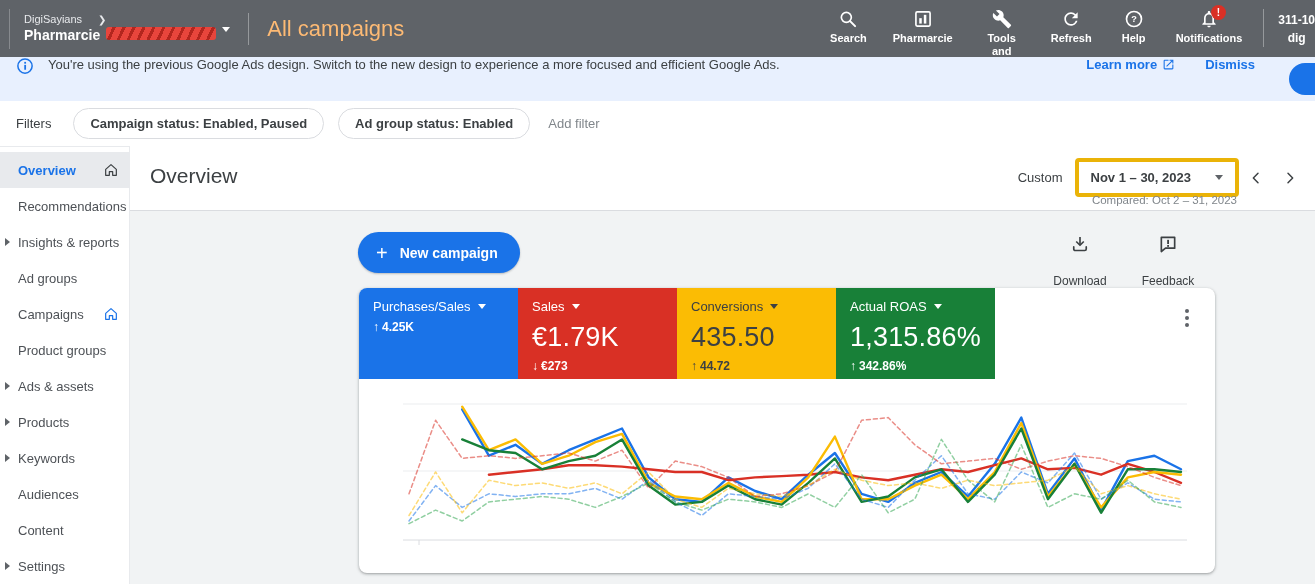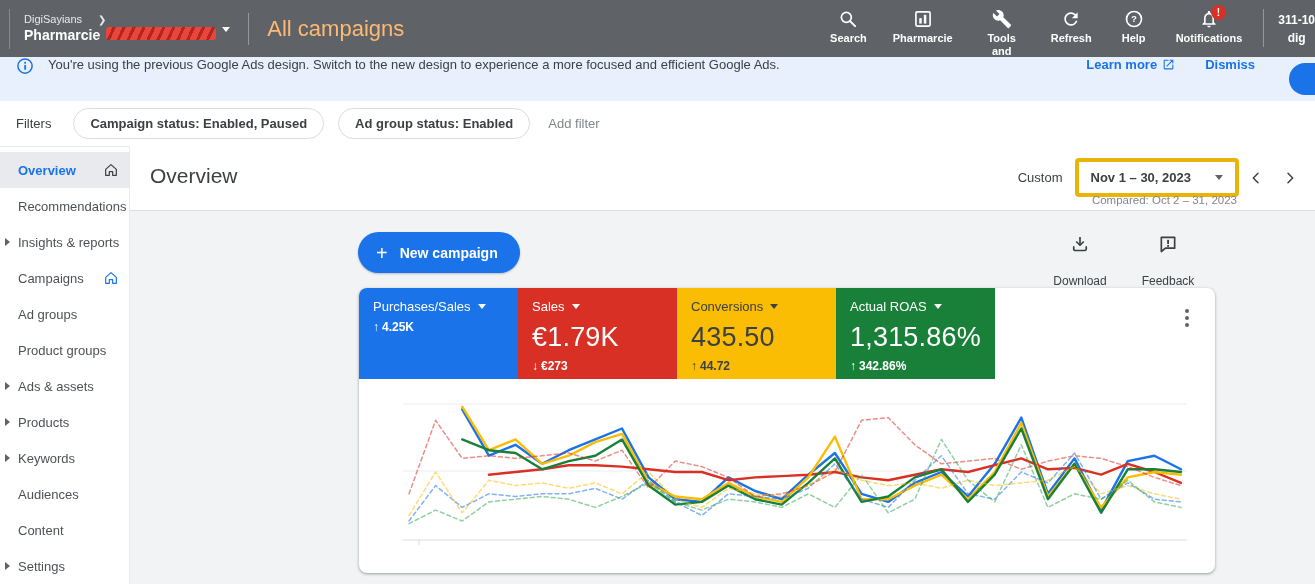--- a/index.html
+++ b/index.html
@@ -218,29 +218,29 @@
     </span>
   </div>
   <div class="side-item">
     <span>Recommendations</span>
   </div>
   <div class="side-item">
     <span class="expand-arrow"></span>
     <span>Insights &amp; reports</span>
   </div>
   <div class="side-item">
+    <span>Ad groups</span>
+  </div>
+  <div class="side-item">
     <span>Campaigns</span>
     <span class="side-home">
       <svg width="16" height="16" viewBox="0 0 24 24">
           <path d="M4 11 L12 4 L20 11 V20 H14.5 V14.5 H9.5 V20 H4 Z" fill="none" stroke="#1a73e8" stroke-width="1.8" stroke-linejoin="round"></path>
         </svg>
     </span>
-  </div>
-  <div class="side-item">
-    <span>Ad groups</span>
   </div>
   <div class="side-item">
     <span>Product groups</span>
   </div>
   <div class="side-item">
     <span class="expand-arrow"></span>
     <span>Ads &amp; assets</span>
   </div>
   <div class="side-item">
     <span class="expand-arrow"></span>

